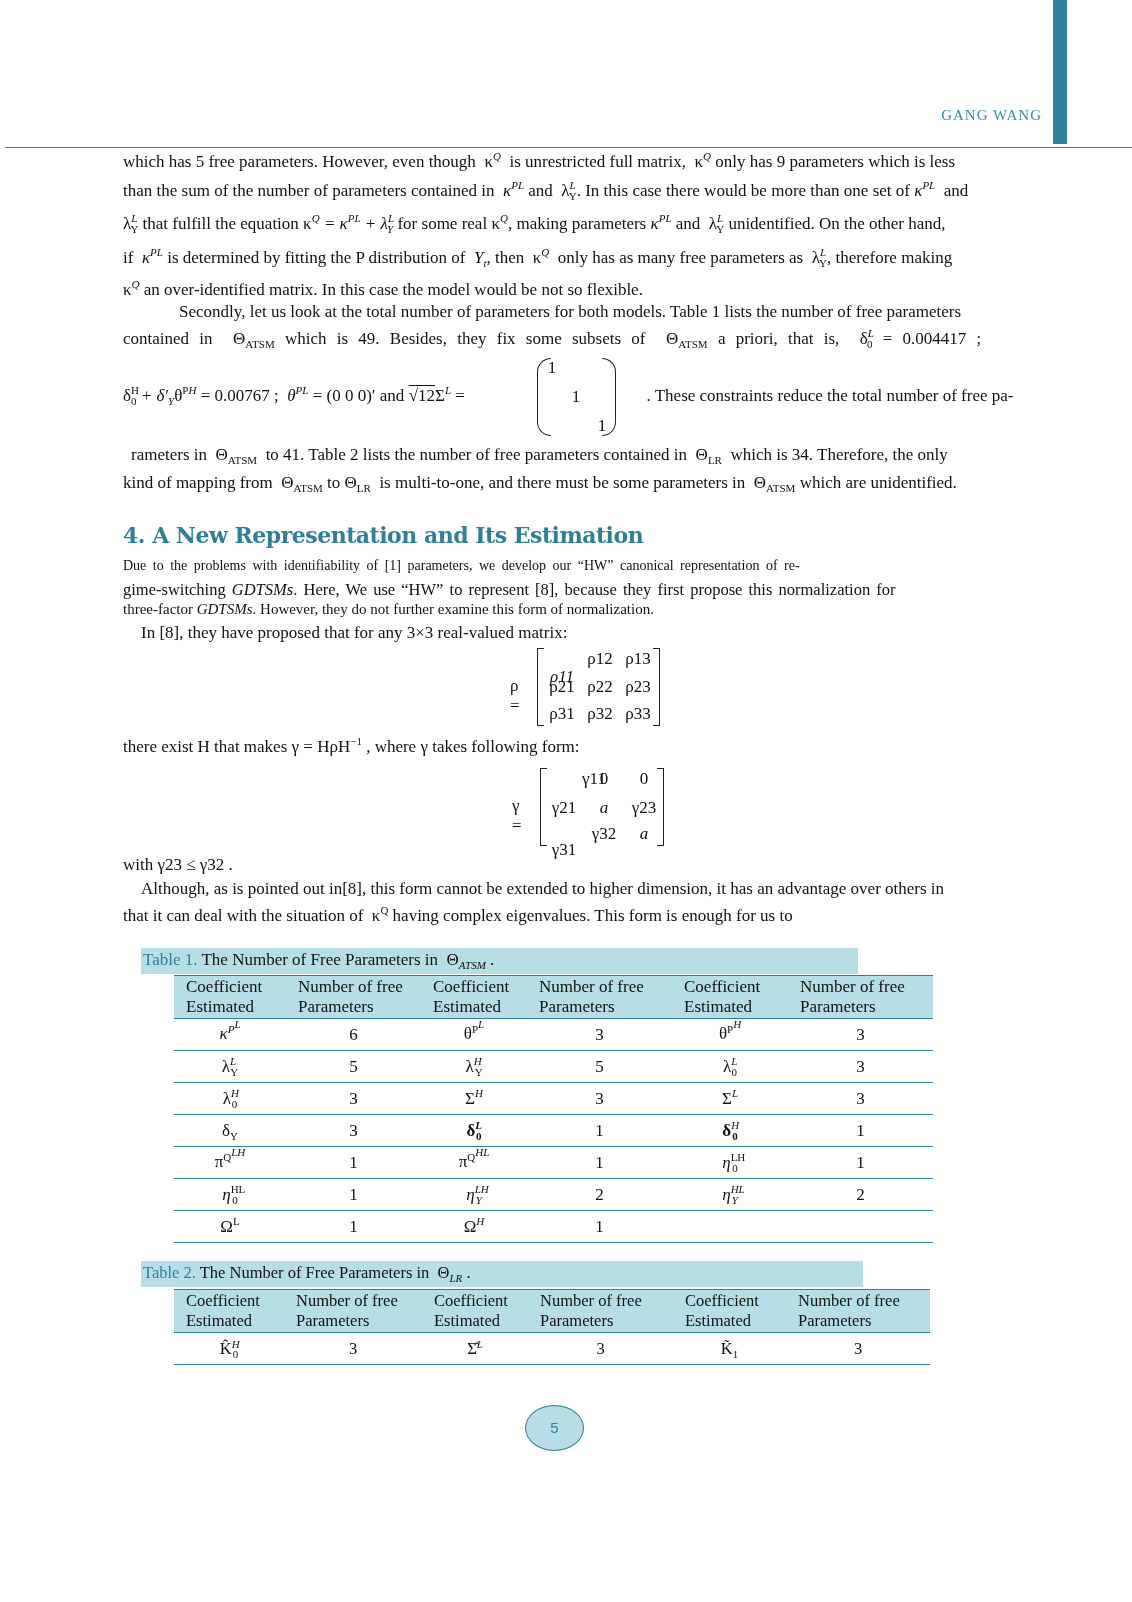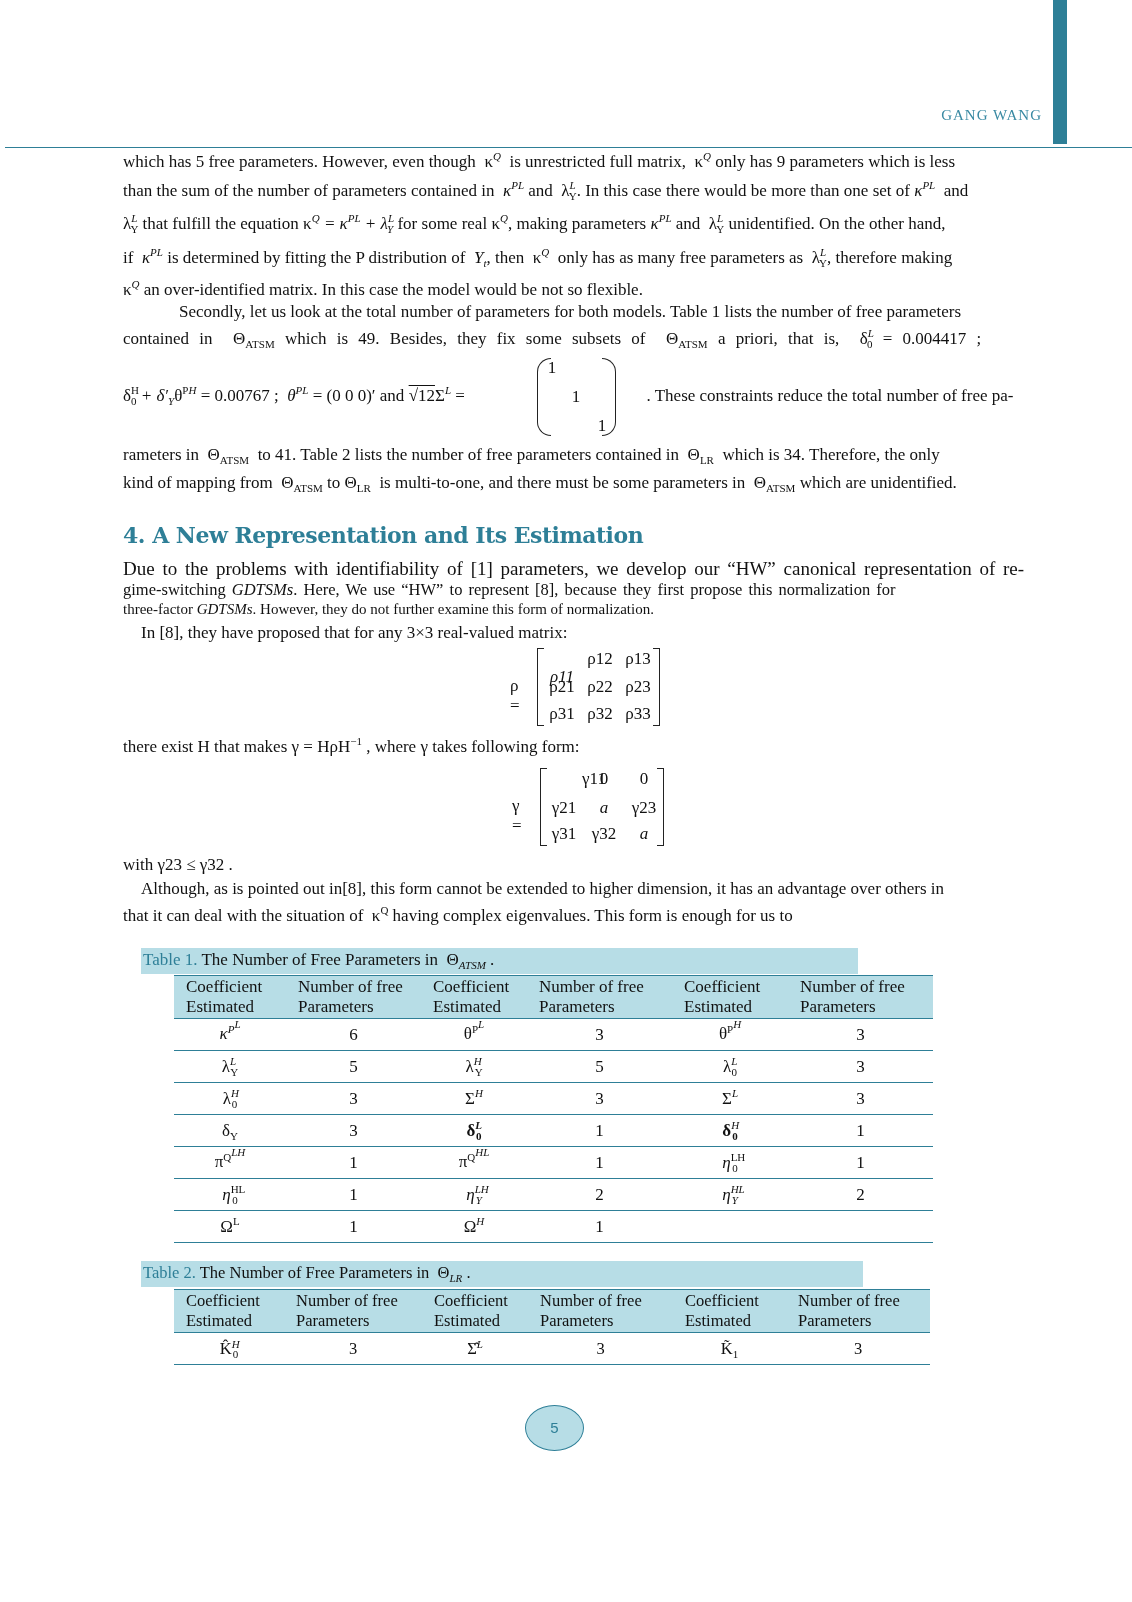--- a/index.html
+++ b/index.html
@@ -56,29 +56,29 @@
 </div>
 <div class="line" style="top:386px;">
   <span>δ</span><sup>H</sup><sub style="margin-left:-8px">0</sub> <i>+ δ′</i><sub><i>Y</i></sub><span>θ</span><sup><span>P</span><i>H</i></sup> <span>= 0.00767 ;</span>&nbsp; <i>θ</i><sup><i>PL</i></sup> <span>= (0   0   0)′ and</span> <span style="text-decoration: overline;">√12</span><span>Σ</span><sup><i>L</i></sup> <span>=</span>
 </div>
 <div class="paren-l" style="left:537px; top:358px; height:78px;"></div>
 <div class="paren-r" style="left:602px; top:358px; height:78px;"></div>
 <div class="mcell" style="left:532px; top:358px; font-size:17px;">1</div>
 <div class="mcell" style="left:556px; top:387px; font-size:17px;">1</div>
 <div class="mcell" style="left:582px; top:416px; font-size:17px;">1</div>
 <div class="line" style="top:386px; left:619px; width:422px; text-align:center;">. These constraints reduce the total number of free pa-</div>
-<div class="line" style="top:445px;">
+<div class="line" style="top:445px;margin-left:8px;">
   <span>rameters in</span>&nbsp; <span>Θ</span><sub>ATSM</sub>&nbsp; <span>to 41. Table 2 lists the number of free parameters contained in</span>&nbsp; <span>Θ</span><sub>LR</sub>&nbsp; <span>which is 34. Therefore, the only</span>
 </div>
 <div class="line" style="top:473px;">
   <span>kind of mapping from</span>&nbsp; <span>Θ</span><sub>ATSM</sub> <span>to</span> <span>Θ</span><sub>LR</sub>&nbsp; <span>is multi-to-one, and there must be some parameters in</span>&nbsp; <span>Θ</span><sub>ATSM</sub> <span>which are unidentified.</span>
 </div>
 
 <div class="heading">4. A New Representation and Its Estimation</div>
-<div class="line" style="top:558px; font-size:19px; word-spacing:3px;">Due to the problems with identifiability of [1] parameters, we develop our “HW” canonical representation of re-</div>
+<div class="line" style="top:558px; font-size:14px; word-spacing:3px;">Due to the problems with identifiability of [1] parameters, we develop our “HW” canonical representation of re-</div>
 <div class="line" style="top:580px; font-size:16.5px; word-spacing:2px;"><span>gime-switching </span><i>GDTSMs</i><span>. Here, We use “HW” to represent [8], because they first propose this normalization for</span></div>
 <div class="line" style="top:601px; font-size:15px;"><span>three-factor </span><i>GDTSMs</i><span>. However, they do not further examine this form of normalization.</span></div>
 <div class="line" style="top:623px; left:141px;">In [8], they have proposed that for any 3×3 real-valued matrix:</div>
 
 <div class="matrix" style="left:510px; top:646px;">
   <span class="label" style="left:0; top:30px;">ρ =</span>
   <div class="bracket bl" style="left:27px; top:2px; width:7px; height:78px;"></div>
   <div class="bracket br" style="left:143px; top:2px; width:7px; height:78px;"></div>
   <span class="mcell" style="left:32px; top:21px;font-style:italic;">ρ11</span>
   <span class="mcell" style="left:70px; top:3px;">ρ12</span>
@@ -96,21 +96,21 @@
 <div class="matrix" style="left:512px; top:766px;">
   <span class="label" style="left:0; top:30px;">γ =</span>
   <div class="bracket bl" style="left:28px; top:2px; width:7px; height:78px;"></div>
   <div class="bracket br" style="left:145px; top:2px; width:7px; height:78px;"></div>
   <span class="mcell" style="left:32px; top:3px;margin-left:30px;">γ11</span>
   <span class="mcell" style="left:72px; top:3px;">0</span>
   <span class="mcell" style="left:112px; top:3px;">0</span>
   <span class="mcell" style="left:32px; top:32px;">γ21</span>
   <span class="mcell" style="left:72px; top:32px; font-style:italic;">a</span>
   <span class="mcell" style="left:112px; top:32px;">γ23</span>
-  <span class="mcell" style="left:32px; top:58px;">γ31</span>
+  <span class="mcell" style="left:32px; top:74px;">γ31</span>
   <span class="mcell" style="left:72px; top:58px;">γ32</span>
   <span class="mcell" style="left:112px; top:58px; font-style:italic;">a</span>
 </div>
 
 <div class="line" style="top:855px;">with γ23 ≤ γ32 .</div>
 <div class="line" style="top:879px; left:141px;">Although, as is pointed out in[8], this form cannot be extended to higher dimension, it has an advantage over others in</div>
 <div class="line" style="top:906px;"><span>that it can deal with the situation of</span>&nbsp; <span>κ</span><sup>Q</sup> <span>having complex eigenvalues. This form is enough for us to</span></div>
 
 <div class="caption" style="top:948px; width:717px;">
   <span class="num">Table 1.</span> <span>The Number of Free Parameters in</span>&nbsp; <span>Θ</span><sub><i>ATSM</i></sub> <span>.</span>

